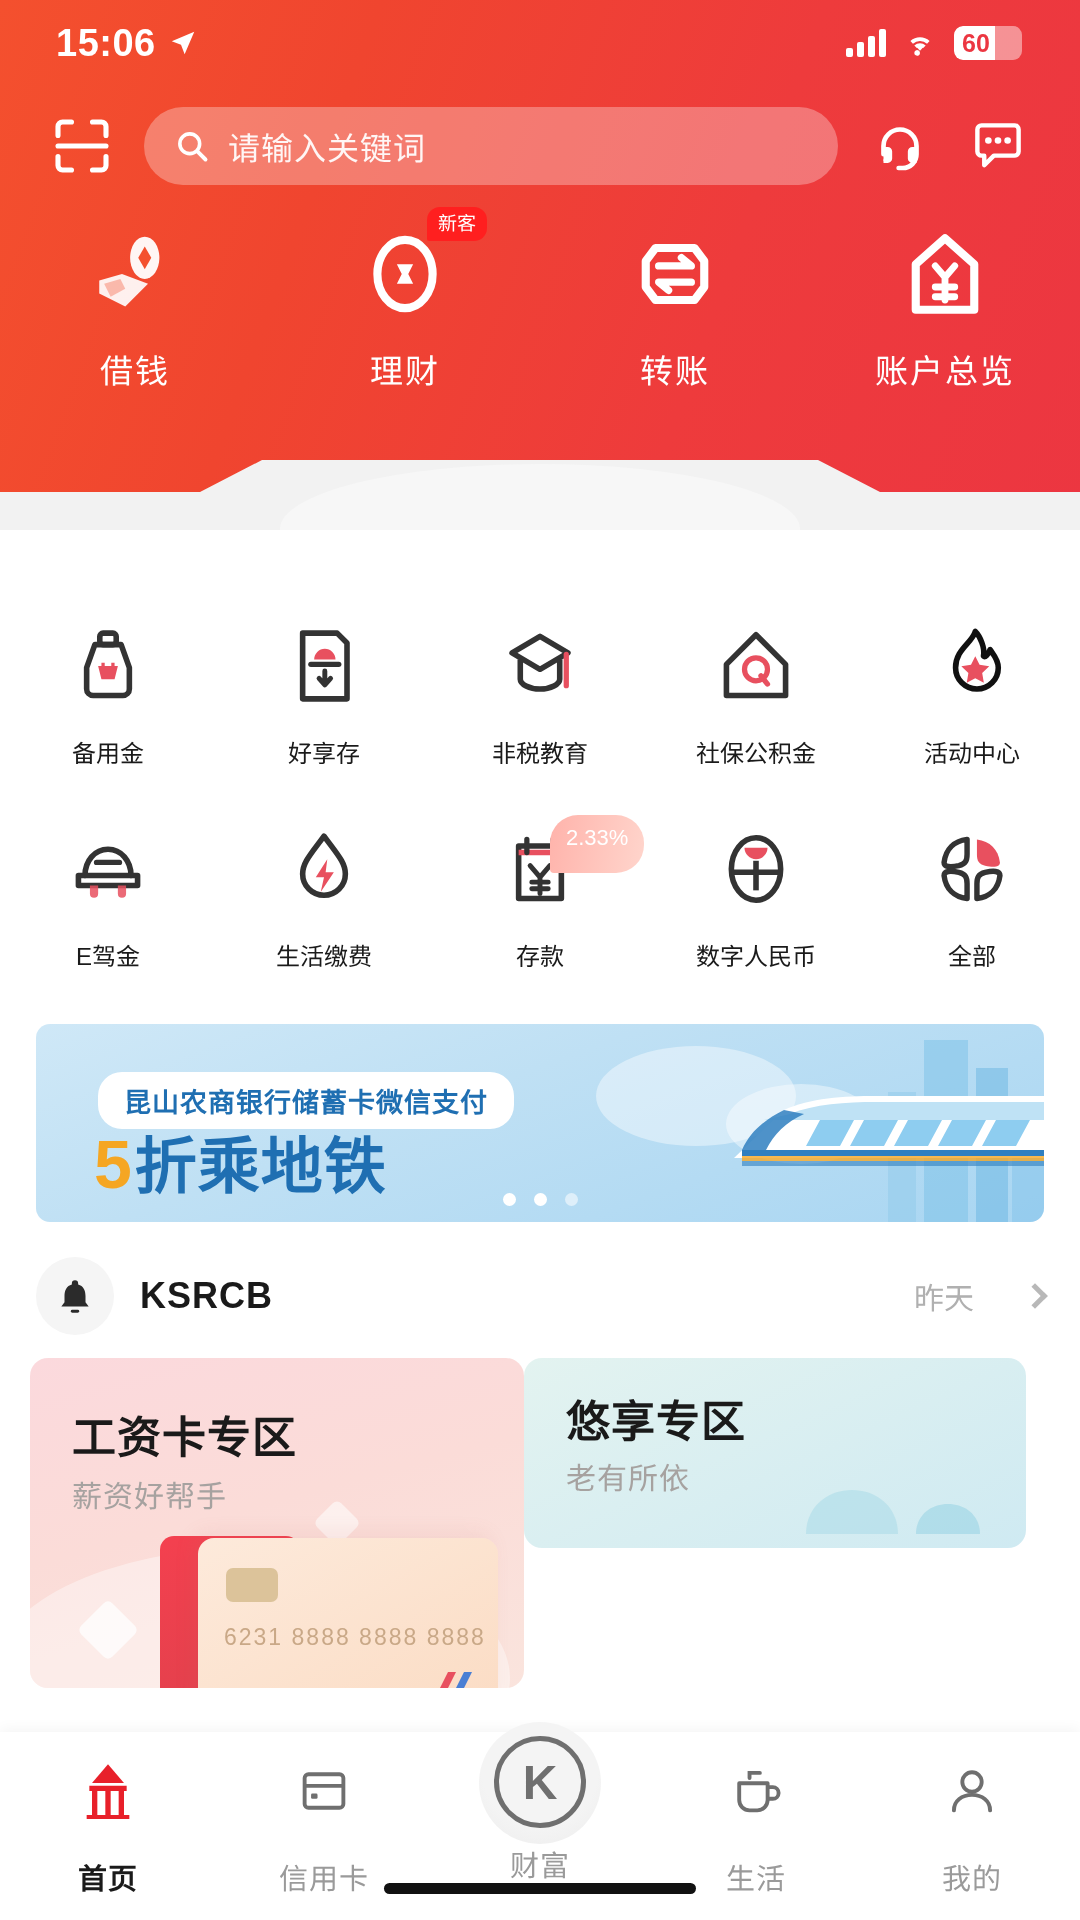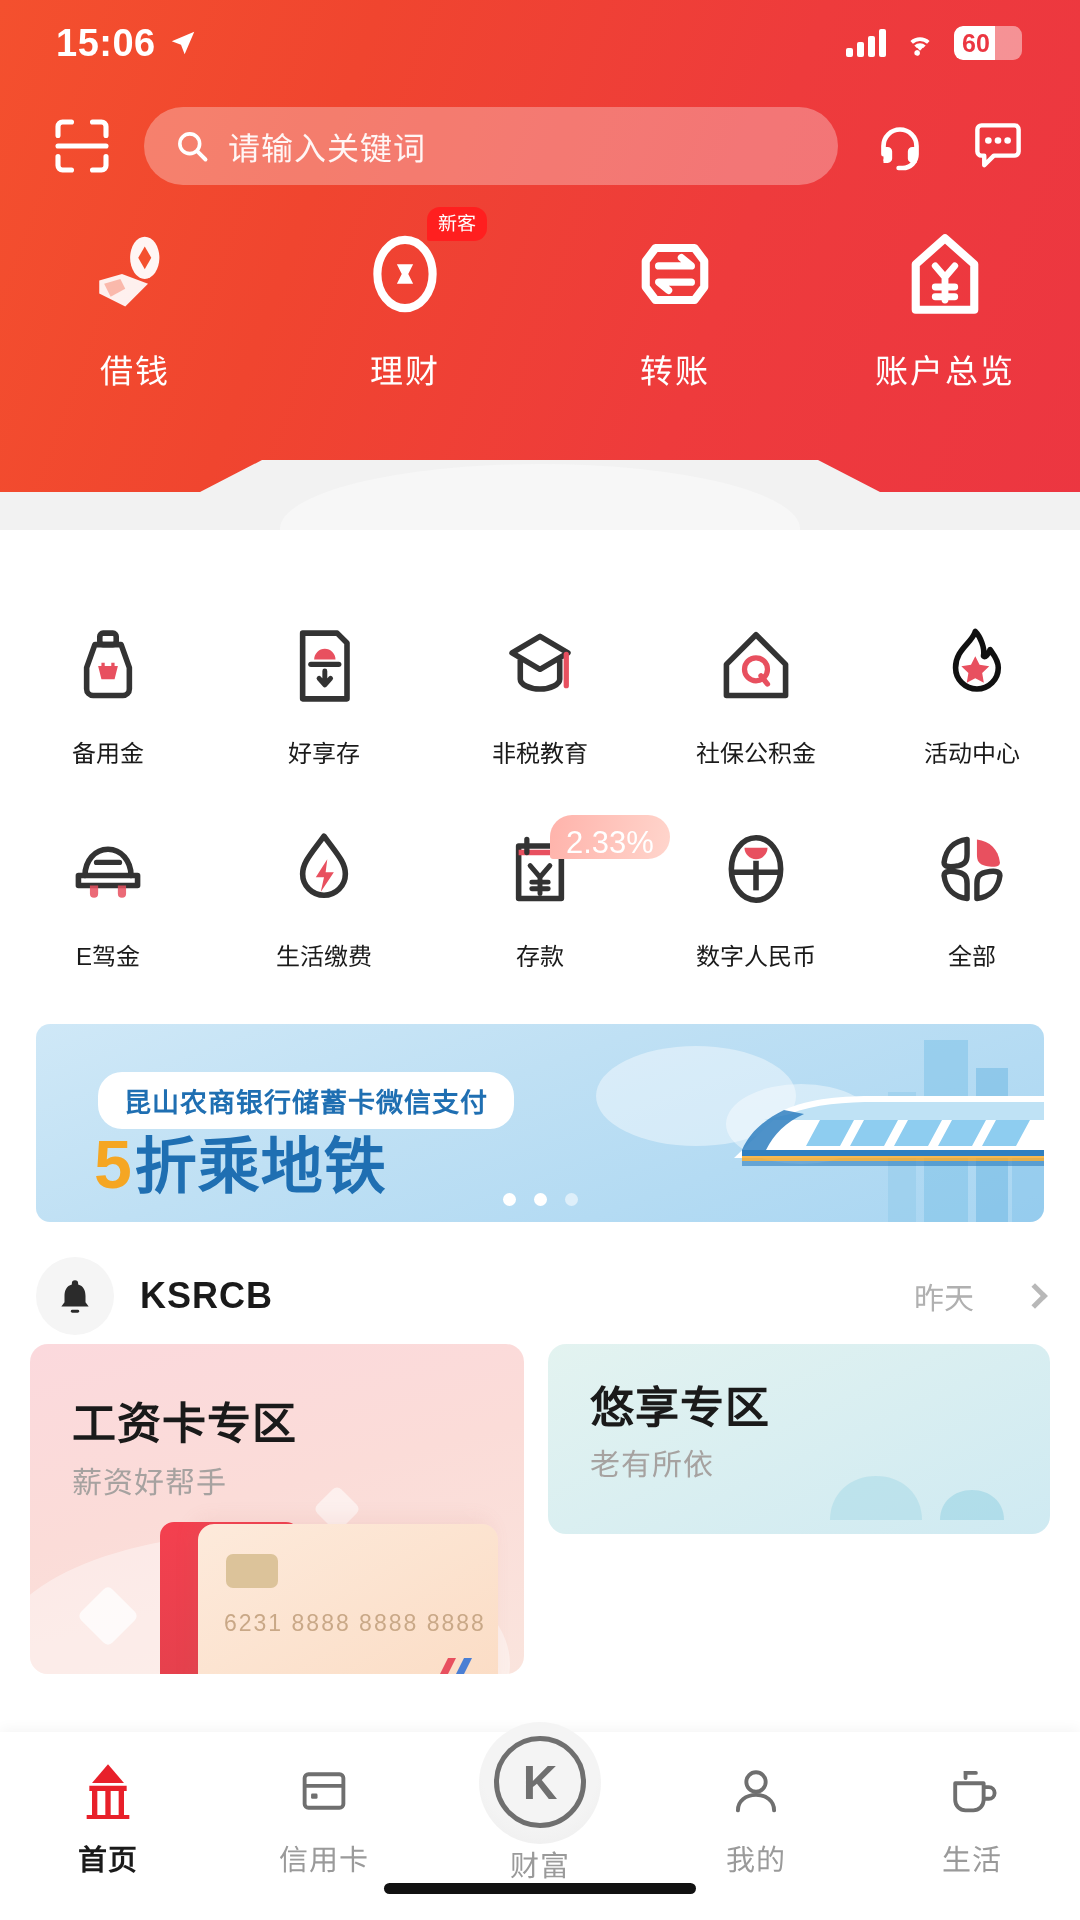--- a/index.html
+++ b/index.html
@@ -87,21 +87,21 @@
   .body-wrap{position:absolute;left:0;top:530px;width:1080px;height:1390px;background:#fff;}
   
   .grid{padding:88px 0 0 0;}
   .grid-row{display:flex;margin-bottom:52px;}
   .g-item{flex:1;display:flex;flex-direction:column;align-items:center;position:relative;}
   .g-ico{width:96px;height:96px;display:flex;align-items:center;justify-content:center;position:relative;}
   .g-lbl{margin-top:20px;font-size:24px;color:#1a1a1a;letter-spacing:0px;font-weight:500;white-space:nowrap;}
   .g-badge{
     position:absolute;top:-6px;left:calc(50% + 10px);
     background:linear-gradient(100deg,#ffb3ab,#ffd5cc);
-    color:#fff;font-size:31px;line-height:1;padding:12px 16px 1px;
+    color:#fff;font-size:22px;line-height:1;padding:12px 16px 24px;
     border-radius:28px 28px 28px 4px;white-space:nowrap;font-weight:500;
   }
   
   .banner{
     position:relative;margin:14px 36px 0;height:198px;border-radius:14px;
     overflow:hidden;
     background:linear-gradient(160deg,#cfe8f7 0%,#bfe0f4 40%,#a9d6f2 100%);
   }
   .bn-cloud{position:absolute;border-radius:50%;background:rgba(255,255,255,.42);}
   .bn-city{position:absolute;right:0;top:0;bottom:0;width:340px;}
@@ -123,21 +123,21 @@
     margin:26px 36px 0;height:96px;display:flex;align-items:center;gap:26px;
   }
   .bell-wrap{
     width:78px;height:78px;border-radius:50%;background:#f5f5f5;
     display:flex;align-items:center;justify-content:center;flex:none;
   }
   .notice-name{font-size:36px;font-weight:700;color:#1a1a1a;letter-spacing:1px;flex:1;}
   .notice-time{font-size:30px;color:#b0b0b0;margin-right:26px;}
   .chev{width:18px;height:18px;border-right:5px solid #b8b8b8;border-top:5px solid #b8b8b8;transform:rotate(45deg);}
   
-  .promo{display:flex;gap:24px;padding:0 30px;}
+  .promo{display:flex;padding:0 30px;margin-top:14px;}
   .promo-col{display:flex;flex-direction:column;gap:22px;}
   .promo-left{width:494px;}
   .promo-right{width:502px;}
   .card{position:relative;border-radius:18px;overflow:hidden;}
   .card-salary{height:330px;background:linear-gradient(165deg,#fbd9dd 0%,#fbdcd8 45%,#fae4dd 100%);}
   .card-vip{height:218px;background:linear-gradient(160deg,#fdf0dc 0%,#fbe7cd 100%);}
   .card-you{height:190px;background:linear-gradient(155deg,#e3f3f0 0%,#cfeaf2 100%);}
   .c-title{position:absolute;font-size:44px;font-weight:800;color:#1a1a1a;letter-spacing:1px;}
   .c-sub{position:absolute;font-size:30px;color:#a6a2a0;letter-spacing:1px;}
   .card-salary .c-title{left:42px;top:44px;}
@@ -164,21 +164,21 @@
   .pagoda-art{position:absolute;right:26px;top:18px;width:110px;height:200px;}
   .you-art{position:absolute;right:40px;bottom:0;width:220px;height:110px;}
   
   .tabbar{
     position:absolute;left:0;bottom:0;width:1080px;height:188px;
     background:#fff;display:flex;align-items:flex-start;padding-top:22px;
     box-shadow:0 -2px 14px rgba(0,0,0,.05);z-index:20;
   }
   .tab{flex:1;display:flex;flex-direction:column;align-items:center;position:relative;}
   .tab-ico{width:74px;height:74px;display:flex;align-items:center;justify-content:center;}
-  .tab-lbl{margin-top:8px;font-size:29px;color:#9a9a9a;letter-spacing:1px;}
+  .tab-lbl{margin-top:27px;font-size:29px;color:#9a9a9a;letter-spacing:1px;}
   .tab.active .tab-lbl{color:#1a1a1a;font-weight:600;}
   .tab-center{position:relative;}
   .center-bubble{
     position:absolute;top:-32px;left:50%;transform:translateX(-50%);
     width:122px;height:122px;border-radius:50%;
     background:radial-gradient(circle at 50% 38%,#f4f4f4 60%,#ececec 100%);
   }
   .center-k{
     position:relative;z-index:3;width:92px;height:92px;border-radius:50%;
     border:5px solid #6f6f6f;display:flex;align-items:center;justify-content:center;
@@ -535,33 +535,33 @@
 
   <div class="tab tab-center">
     <span class="center-bubble"></span>
     <span class="center-k">K</span>
     <span class="tab-lbl">财富</span>
   </div>
 
   <div class="tab">
     <span class="tab-ico">
       <svg width="62" height="62" viewBox="0 0 48 48">
-        <circle cx="24" cy="17" r="7.5" fill="none" stroke="#6f6f6f" stroke-width="3"></circle>
-        <path d="M10 39c0-7.5 6.3-12 14-12s14 4.5 14 12" fill="none" stroke="#6f6f6f" stroke-width="3" stroke-linecap="round"></path>
-      </svg>
-    </span>
-    <span class="tab-lbl">我的</span>
+        <path d="M11 18h22v13a8 8 0 0 1-8 8h-6a8 8 0 0 1-8-8z" fill="none" stroke="#6f6f6f" stroke-width="3" stroke-linejoin="round"></path>
+        <path d="M33 21h4a4.5 4.5 0 0 1 0 9h-4" fill="none" stroke="#6f6f6f" stroke-width="3" stroke-linejoin="round"></path>
+        <path d="M19 14v-4h8" fill="none" stroke="#6f6f6f" stroke-width="3" stroke-linecap="round"></path>
+      </svg>
+    </span>
+    <span class="tab-lbl">生活</span>
   </div>
 
   <div class="tab">
     <span class="tab-ico">
       <svg width="62" height="62" viewBox="0 0 48 48">
-        <path d="M11 18h22v13a8 8 0 0 1-8 8h-6a8 8 0 0 1-8-8z" fill="none" stroke="#6f6f6f" stroke-width="3" stroke-linejoin="round"></path>
-        <path d="M33 21h4a4.5 4.5 0 0 1 0 9h-4" fill="none" stroke="#6f6f6f" stroke-width="3" stroke-linejoin="round"></path>
-        <path d="M19 14v-4h8" fill="none" stroke="#6f6f6f" stroke-width="3" stroke-linecap="round"></path>
-      </svg>
-    </span>
-    <span class="tab-lbl">生活</span>
+        <circle cx="24" cy="17" r="7.5" fill="none" stroke="#6f6f6f" stroke-width="3"></circle>
+        <path d="M10 39c0-7.5 6.3-12 14-12s14 4.5 14 12" fill="none" stroke="#6f6f6f" stroke-width="3" stroke-linecap="round"></path>
+      </svg>
+    </span>
+    <span class="tab-lbl">我的</span>
   </div>
 
 </div>
 
 <div class="home-indicator"></div>
 
 </body></html>

